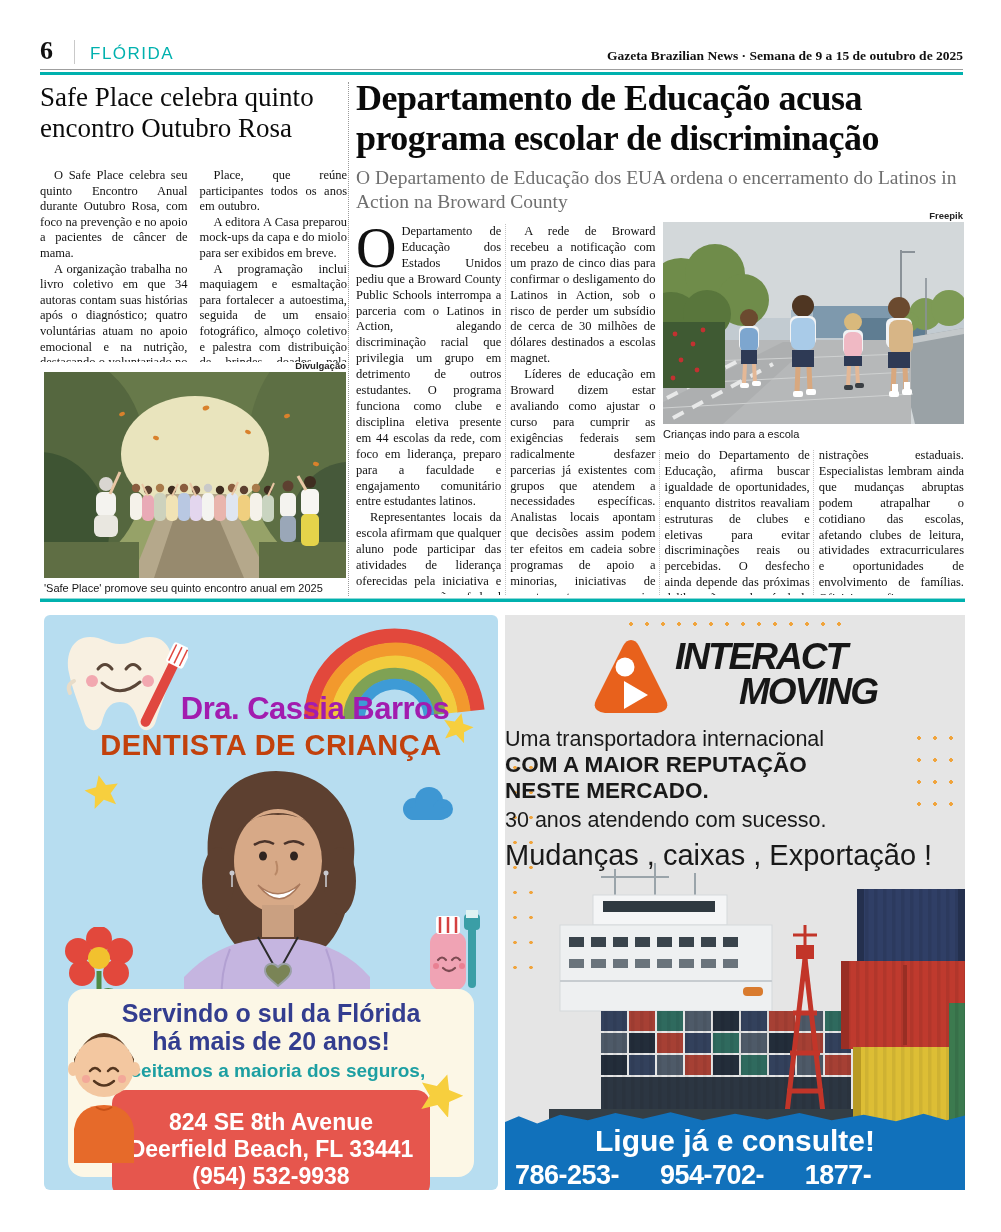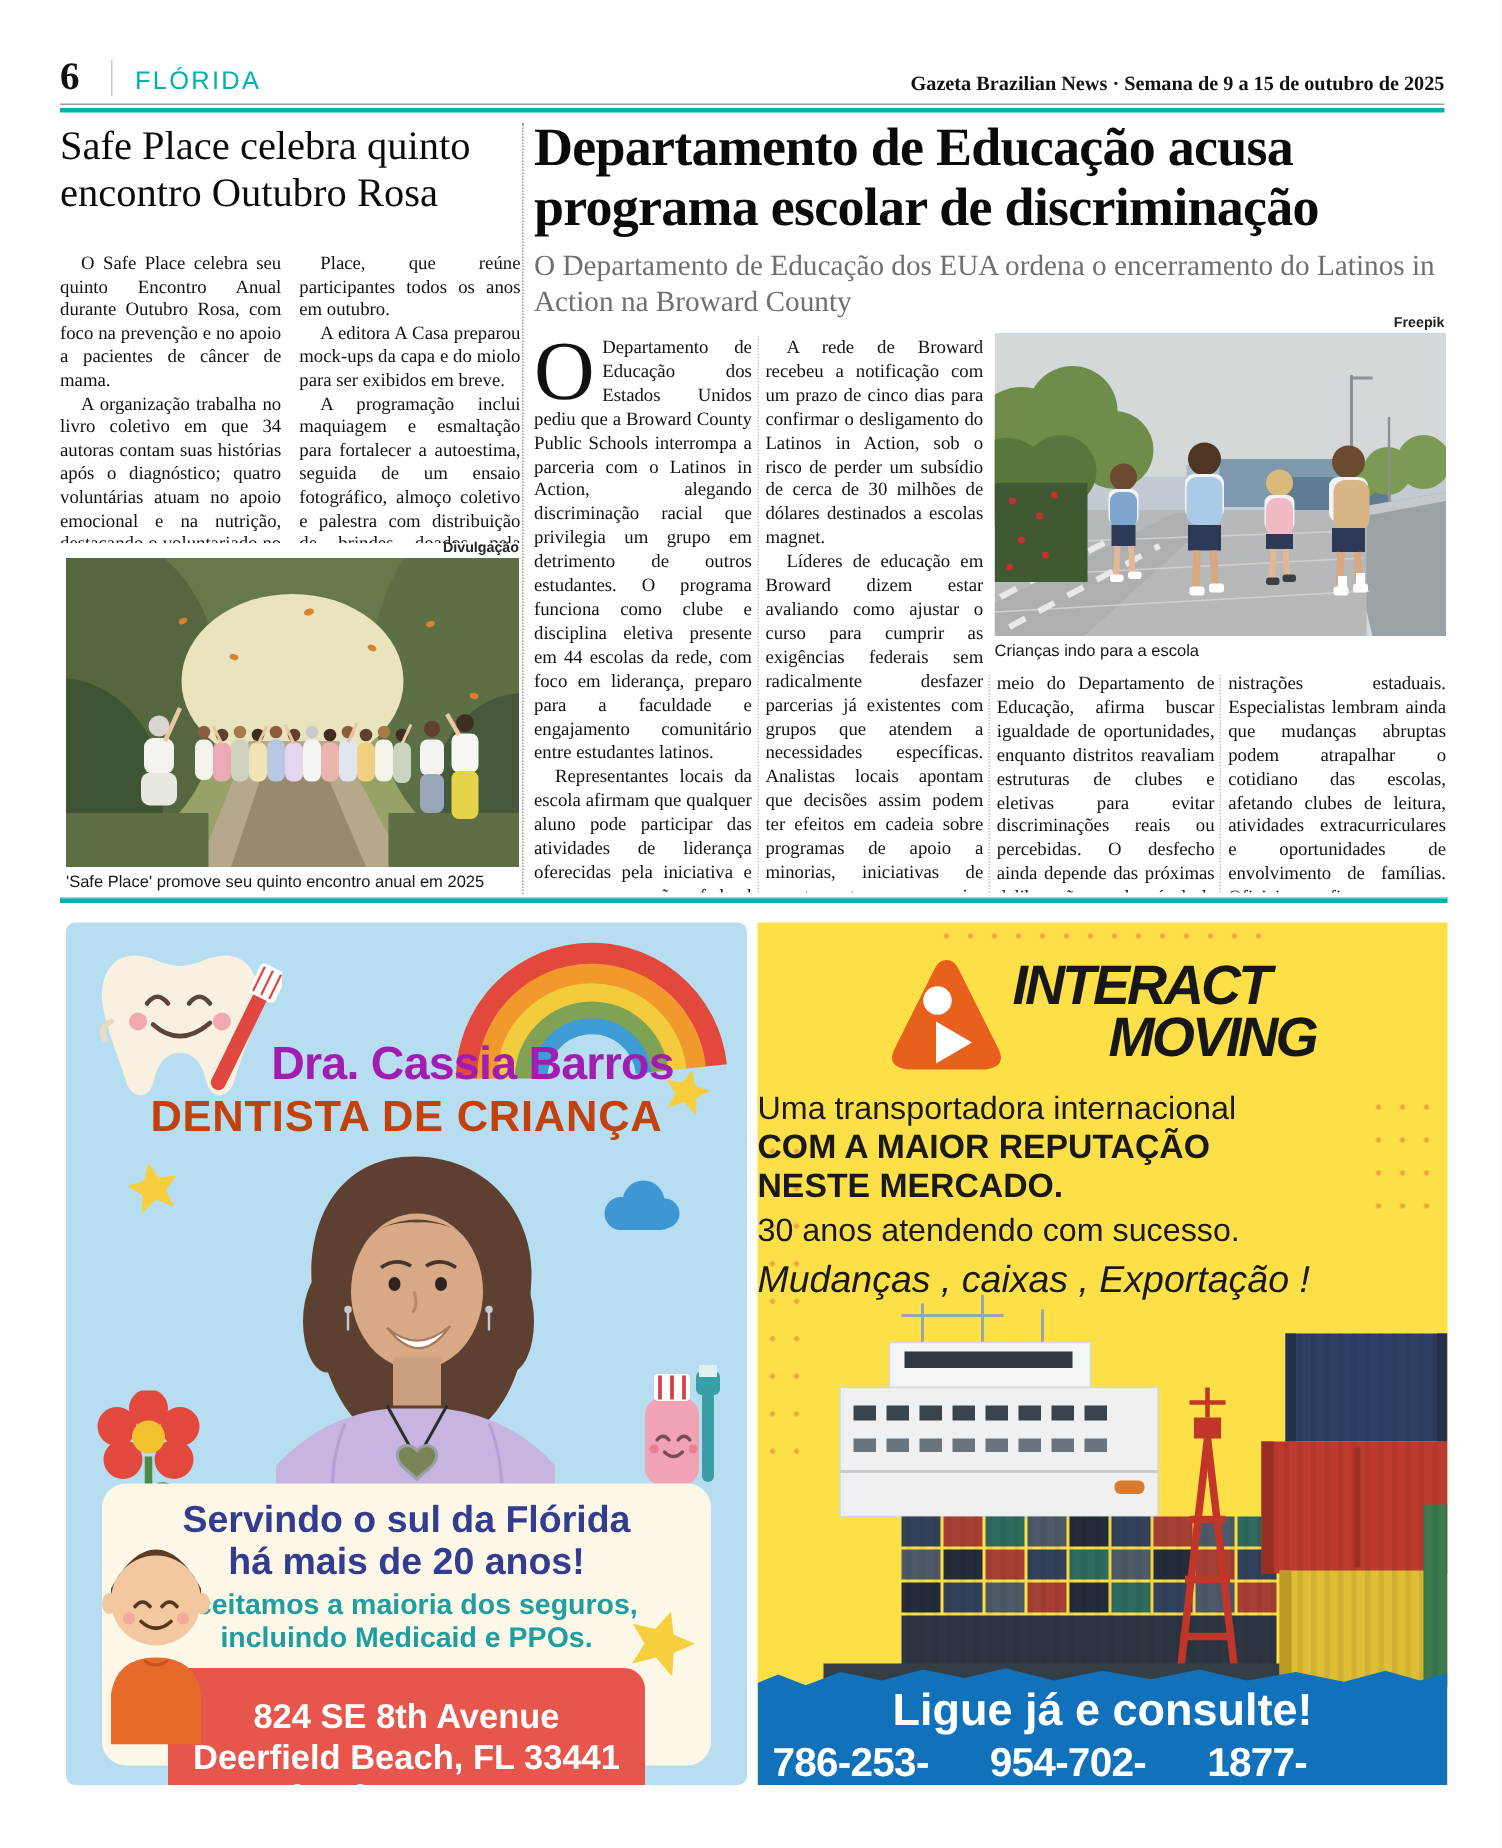--- a/index.html
+++ b/index.html
@@ -65,36 +65,36 @@
   .dentist-ph{position:absolute;left:112px;top:146px;z-index:1;}
   .panel{position:absolute;left:24px;top:374px;width:406px;height:188px;background:#fcf7e6;
          border-radius:16px;z-index:3;text-align:center;}
   .panel .t1{margin-top:10px;font-size:25px;font-weight:bold;color:#333d8f;line-height:1.12;}
   .panel .t2{margin-top:5px;font-size:19px;font-weight:bold;color:#1d9fa2;line-height:1.15;}
   .redbox{margin:8px auto 0;width:318px;background:#e6564d;border-radius:14px;padding:19px 0 8px;
           color:#fff;font-weight:bold;font-size:23px;line-height:1.18;}
   .boy{position:absolute;left:14px;top:408px;z-index:4;}
 
   
-  .ad-moving{left:505px;top:615px;width:460px;height:575px;background:#fde047;
+  .ad-moving{left:505px;top:615px;width:460px;height:575px;background:#e5e5e5;
              font-family:"Liberation Sans",sans-serif;color:#191919;overflow:hidden;}
   .dots{background-image:radial-gradient(circle,#f0a43c 1.6px,transparent 1.9px);}
   .dots-top{position:absolute;left:118px;top:4px;width:228px;height:10px;background-size:16px 10px;}
   .dots-left{position:absolute;left:2px;top:140px;width:30px;height:218px;background-size:16px 25px;}
   .dots-right{position:absolute;left:406px;top:112px;width:48px;height:88px;background-size:16px 22px;}
   .logo-tri{position:absolute;left:88px;top:22px;}
   .logo-text{position:absolute;left:170px;top:24px;font-size:37px;font-style:italic;font-weight:bold;
              letter-spacing:-2px;line-height:0.95;color:#171717;}
   .logo-text .l2{margin-left:64px;}
   .mv{position:absolute;left:0;width:460px;text-align:left;}
   .mv1{top:112px;font-size:21.5px;}
   .mv2{top:137px;font-size:22.5px;font-weight:bold;}
   .mv3{top:163px;font-size:22.5px;font-weight:bold;}
   .mv4{top:193px;font-size:21.5px;}
-  .mv5{top:224px;font-size:25px;font-style:italic;}
+  .mv5{top:224px;font-size:29px;}
   .shipwrap{position:absolute;left:0;top:248px;}
   .bluebar{position:absolute;left:0;top:494px;width:460px;height:81px;background:#1171bb;z-index:3;
      clip-path:polygon(0 16%,3% 9%,7% 18%,12% 7%,18% 14%,24% 5%,30% 12%,36% 4%,43% 14%,50% 6%,
                        57% 13%,64% 5%,71% 14%,78% 7%,85% 15%,91% 6%,96% 14%,100% 8%,100% 100%,0 100%);}
   .cta{margin-top:15px;text-align:center;color:#fff;font-size:30px;font-weight:bold;}
   .phones{display:flex;justify-content:space-between;padding:2px 10px 0;color:#fff;
           font-size:27px;font-weight:bold;letter-spacing:-0.5px;}
 </style>
 </head>
 <body>
@@ -424,21 +424,20 @@
           <circle cx="40" cy="58" r="3" fill="#e98092"></circle>
       </svg>
     </div>
     <div class="panel">
       <div class="t1">
         <div>Servindo o sul da Flórida</div>
         <div>há mais de 20 anos!</div>
       </div>
       <div class="t2">
         <div>Aceitamos a maioria dos seguros,</div>
-        <div>incluindo Medicaid e PPOs.</div>
       </div>
       <div class="redbox">
         <div>824 SE 8th Avenue</div>
         <div>Deerfield Beach, FL 33441</div>
         <div>(954) 532-9938</div>
       </div>
     </div>
     <div class="star-b">
       <svg width="46" height="46" viewBox="0 0 36 36">
           <polygon points="18,2 23,13 35,14 26,22 29,34 18,27 7,34 10,22 1,14 13,13" fill="#f7cf3e" transform="rotate(18 18 18)"></polygon>

